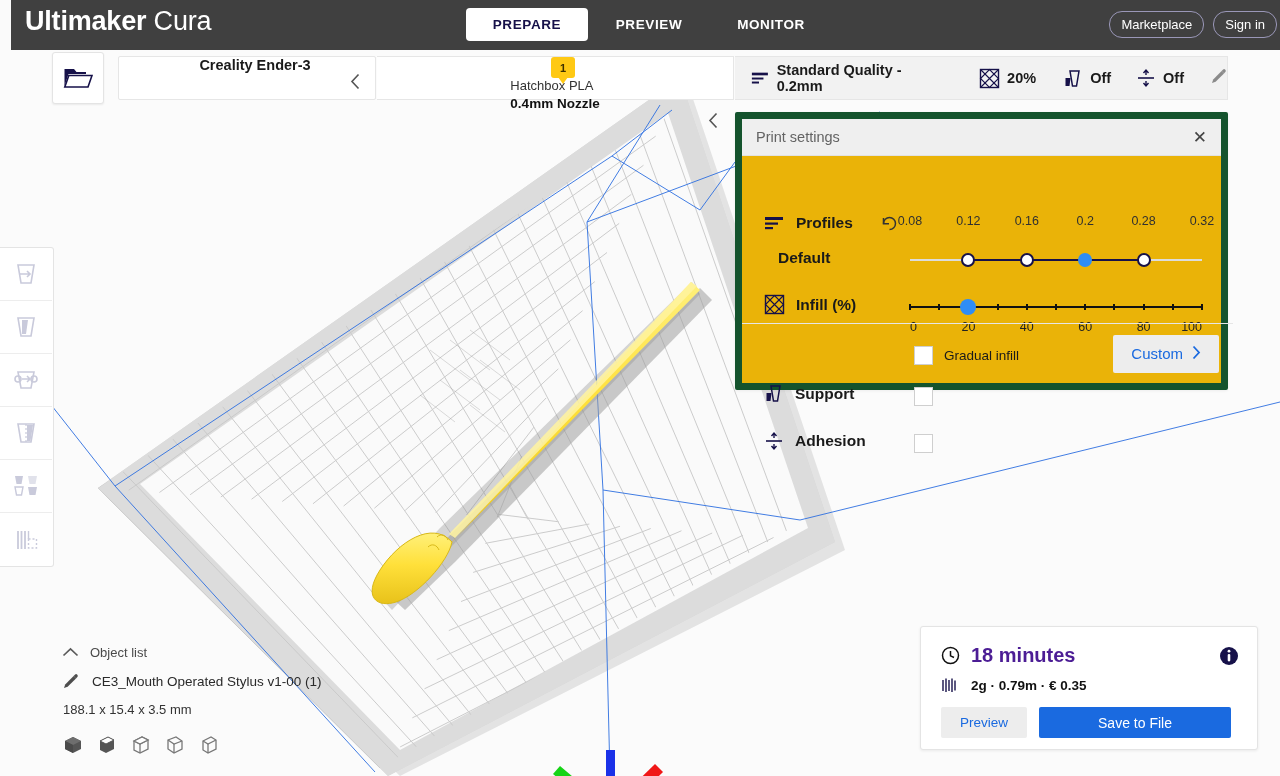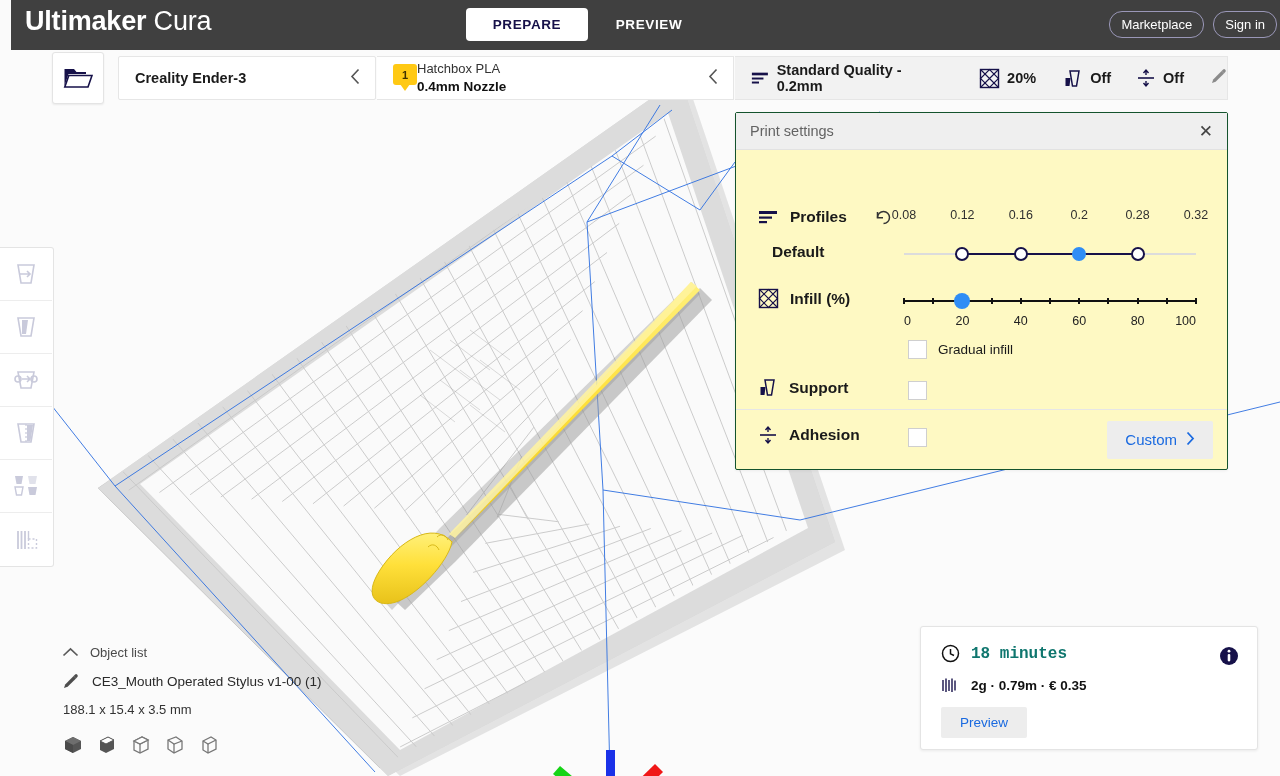--- a/index.html
+++ b/index.html
@@ -48,21 +48,21 @@
 
   
   .openfile {
     position: absolute; left: 52px; top: 52px; width: 52px; height: 52px;
     background: #fff; border: 1px solid #e4e4e4; border-radius: 3px;
     display: flex; align-items: center; justify-content: center; cursor: pointer;
     box-shadow: 0 1px 2px rgba(0,0,0,.07);
   }
   .selbar {
     position: absolute; top: 56px; height: 44px; background: #fff;
-    border: 1px solid #e6e6e6; display: flex; align-items: center; cursor: pointer;
+    border: 1px solid #e6e6e6; display: flex; align-items: center; cursor: pointer; flex-direction: column;
   }
   #machine-select { left: 118px; width: 258px; border-radius: 2px; }
   #material-select { left: 377px; width: 357px; border-left: none; }
   .selbar .chev { margin-left: auto; margin-right: 14px; color: #555; }
   .machine-name { font-size: 14.5px; font-weight: 700; color: #1a1a1a; margin-left: 16px; }
 
   .mat-badge { position: relative; margin-left: 16px; width: 24px; height: 28px; }
   .mat-badge .pin {
     width: 24px; height: 21px; background: #ffc914; border-radius: 3px;
     display: flex; align-items: center; justify-content: center;
@@ -81,22 +81,22 @@
     position: absolute; left: 735px; top: 56px; width: 493px; height: 44px;
     background: #f2f2f2; border: 1px solid #e6e6e6; border-left: none;
     display: flex; align-items: center; cursor: pointer;
   }
   .pb-txt { font-size: 14.5px; font-weight: 700; color: #1a1a1a; }
   .pb-item { display: flex; align-items: center; gap: 7px; }
   .pb-val { font-size: 14.5px; font-weight: 700; color: #1a1a1a; }
 
   
   .panel {
-    position: absolute; left: 735px; top: 112px; width: 493px; height: 358px;
-    background: #fef9c3; border: 1px solid #14532d; border-radius: 2px;
+    position: absolute; left: 735px; top: 112px; width: 493px; height: 278px;
+    background: #eab308; border: 7px solid #14532d; border-radius: 2px;
     box-shadow: 0 1px 3px rgba(0,0,0,.06);
   }
   .panel-head {
     height: 37px; background: #efefef; border-bottom: 1px solid #e2e2e2;
     display: flex; align-items: center; padding: 0 14px;
   }
   .panel-title { font-size: 14.5px; color: #636363; }
   .panel-close { margin-left: auto; font-size: 17px; color: #444; cursor: pointer; line-height: 1; }
   .panel-body { position: relative; height: 280px; }
   .panel-foot {
@@ -167,21 +167,21 @@
   .ol-views { display: flex; gap: 14px; margin-top: 18px; margin-left: 1px; }
   .ol-views .v { cursor: pointer; }
 
   
   .jobcard {
     position: absolute; left: 920px; top: 626px; width: 338px; height: 124px;
     background: #fff; border: 1px solid #e4e4e4; border-radius: 3px;
     box-shadow: 0 1px 3px rgba(0,0,0,.07);
   }
   .job-time { position: absolute; left: 20px; top: 17px; display: flex; align-items: center; gap: 11px; }
-  .job-time .t { font-size: 16px; font-weight: 700; color: #0f766e; font-family: Liberation Mono, monospace; }
+  .job-time .t { font-size: 20px; font-weight: 700; color: #4c1d95; }
   .job-info { position: absolute; right: 18px; top: 19px; cursor: pointer; }
   .job-mat { position: absolute; left: 20px; top: 50px; display: flex; align-items: center; gap: 11px; }
   .job-mat .t { font-size: 13.5px; font-weight: 700; color: #111; }
   .job-btns { position: absolute; left: 20px; top: 80px; display: flex; gap: 12px; }
   .btn-preview {
     width: 86px; height: 31px; background: #ededed; border: none; border-radius: 2px;
     color: #1a6ae0; font-size: 13.5px; cursor: pointer; font-family: "Liberation Sans", sans-serif;
   }
   .btn-save {
     width: 192px; height: 31px; background: #1a6ae0; border: none; border-radius: 2px;
@@ -475,20 +475,21 @@
             <path d="M5 1.5 L5 15"></path>
             <path d="M8 3 L8 14"></path>
           <path d="M11 1.5 L11 15"></path>
             <path d="M14 3.5 L14 13.5"></path>
         </g>
       </svg>
       <span class="t">2g · 0.79m · € 0.35</span>
     </div>
     <div class="job-btns">
       <button class="btn-preview">Preview</button>
+      <button class="btn-save">Save to File</button>
     </div>
   </div>
 
   <div class="openfile">
     <svg width="30" height="24" viewBox="0 0 30 24">
       <path d="M1.5 3 L11 3 L13.5 6 L23 6 L23 8 L5.5 8 L1.5 20 Z" fill="#161149"></path>
       <path d="M5.8 9.5 L29 9.5 L25 21 L1.8 21 Z" fill="#fff" stroke="#161149" stroke-width="1.6"></path>
     </svg>
   </div>
 
@@ -681,20 +682,21 @@
     </div>
   </div>
 
   <div class="appbar">
     <div class="brand">
       <b>Ultimaker</b><span>&nbsp;</span><span class="light">Cura</span>
     </div>
     <div class="tabs" id="tabs">
         <div class="tab active">PREPARE</div>
         <div class="tab">PREVIEW</div>
+        <div class="tab">MONITOR</div>
       </div>
     <div class="appbtns">
       <button class="appbtn">Marketplace</button>
       <button class="appbtn">Sign in</button>
     </div>
   </div>
 
 </div>
 
 </body></html>

